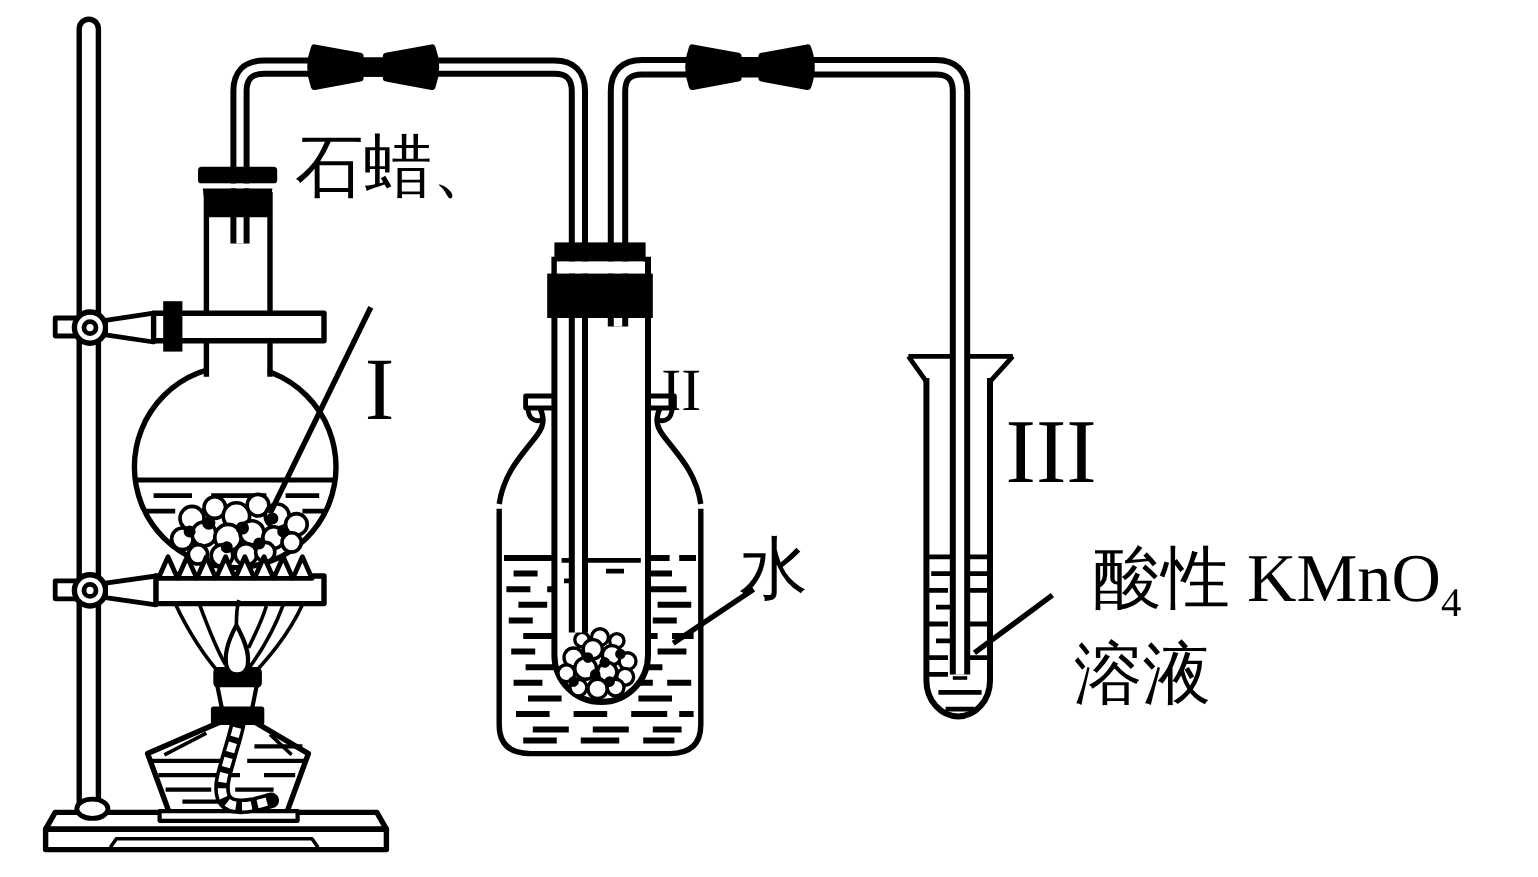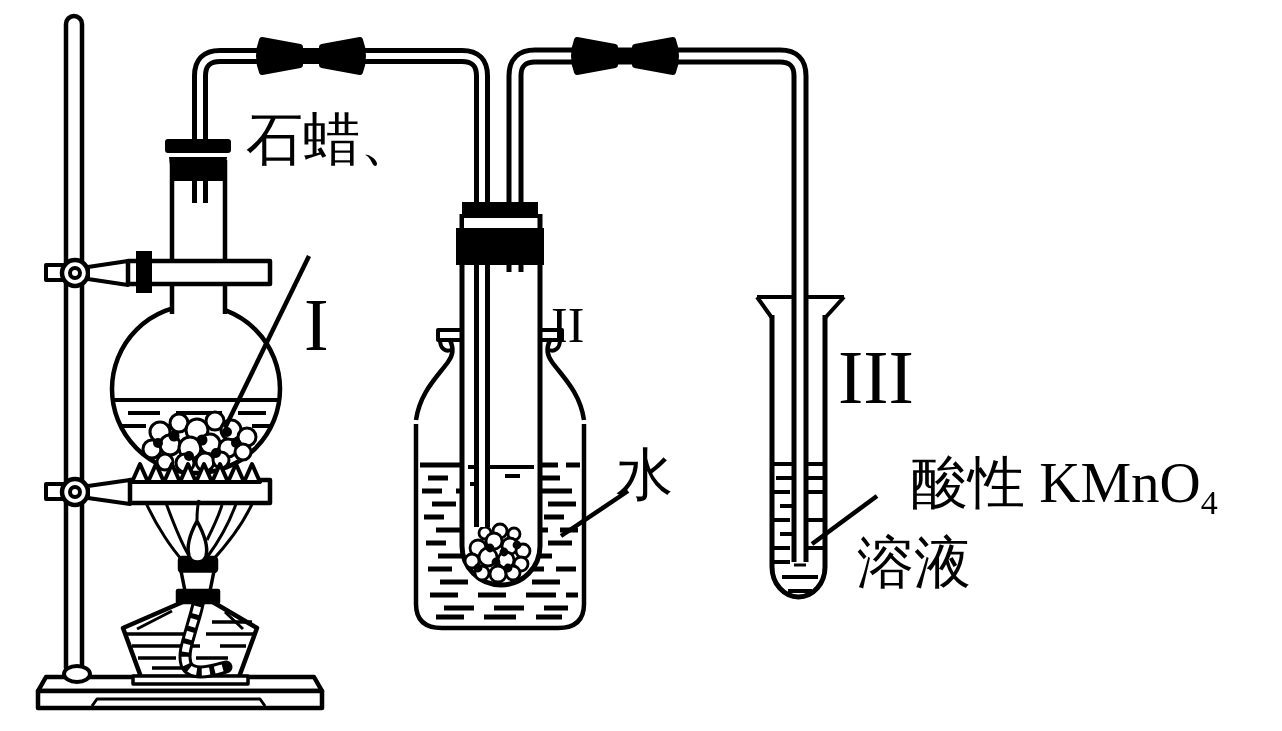--- a/index.html
+++ b/index.html
@@ -193,15 +193,15 @@
 <div class="lbl lbl-roman" style="left:551px;top:248px;font-size:50px;margin-top:40px;">II</div>
 
 <div class="lbl lbl-roman" style="left:838px;top:340px;font-size:76px;">III</div>
 
 <div class="lbl lbl-cn" style="left:616px;top:444px;line-height:62px;">水</div>
 
 <div class="lbl lbl-cn" style="left:874px;top:452px;line-height:62px;margin-left:37px;">
   <span>酸性 KMnO</span><span class="sub4">4</span>
 </div>
 
-<div class="lbl lbl-cn" style="left:857px;top:532px;line-height:62px;">溶液</div>
+<div class="lbl lbl-cn" style="left:895px;top:532px;line-height:62px;">溶液</div>
 
 </div>
 
 </body></html>

